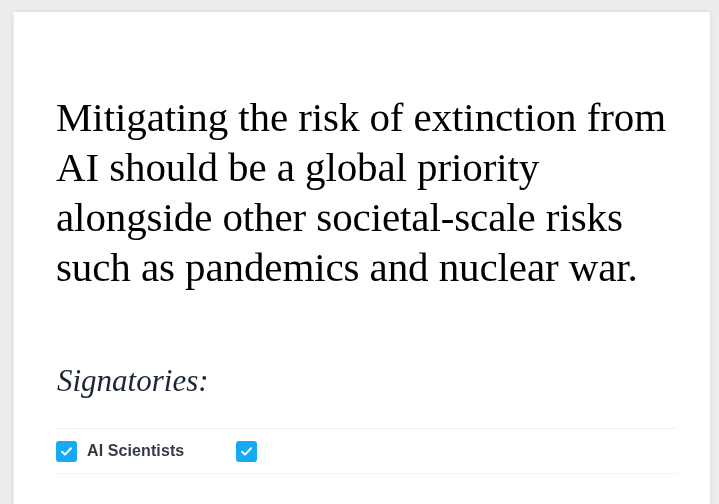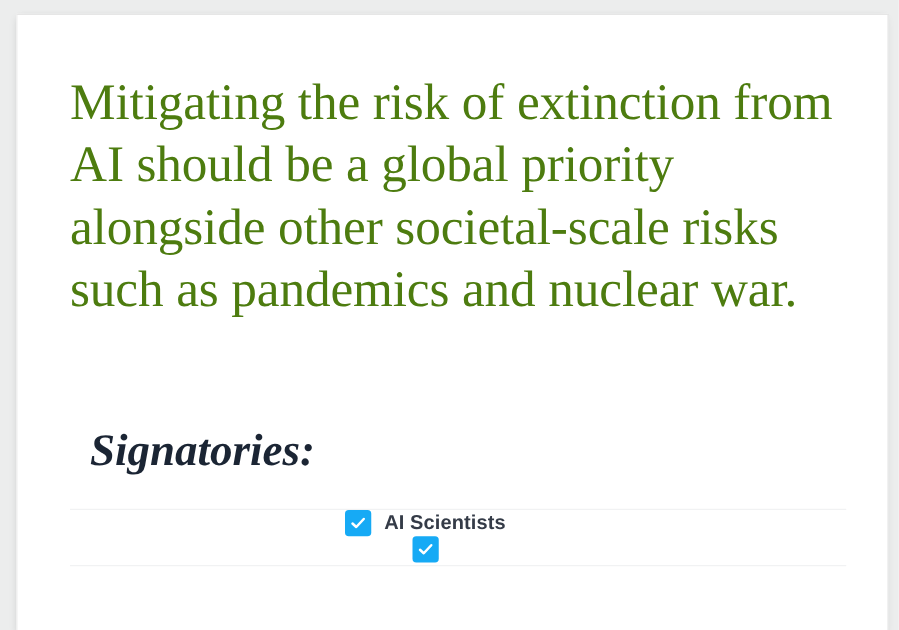--- a/index.html
+++ b/index.html
@@ -33,54 +33,53 @@
 
   .content {
     position: absolute;
     left: 42px;
     top: 0;
     right: 36px;
   }
 
   .statement {
     margin: 0;
-    padding-top: 44px;
+    padding-top: 80px;
     font-family: "Liberation Serif", "DejaVu Serif", serif;
     font-size: 41px;
     line-height: 50px;
-    color: #4d7c0f;
+    color: #000000;
     letter-spacing: -0.1px;
     width: 625px;
     font-weight: 400;
   }
 
   .signatories-heading {
-    margin: 16px;
+    margin: 1px;
     padding-top: 70px;
     font-family: "Liberation Serif", "DejaVu Serif", serif;
     font-style: italic;
-    font-weight: 700;
-    font-size: 36px;
+    font-weight: 400;
+    font-size: 31px;
     line-height: 36px;
     color: #1b2534;
   }
 
   .divider {
     height: 1px;
     background: #f1f2f3;
     margin-top: 29px;
     width: 621px;
   }
 
   .filter-row {
     display: flex;
     align-items: center;
     height: 44px;
     width: 621px;
-    flex-direction: column;
   }
 
   .filter-item {
     display: flex;
     align-items: center;
     margin-right: 52px;
     cursor: pointer;
   }
 
   .checkbox {

